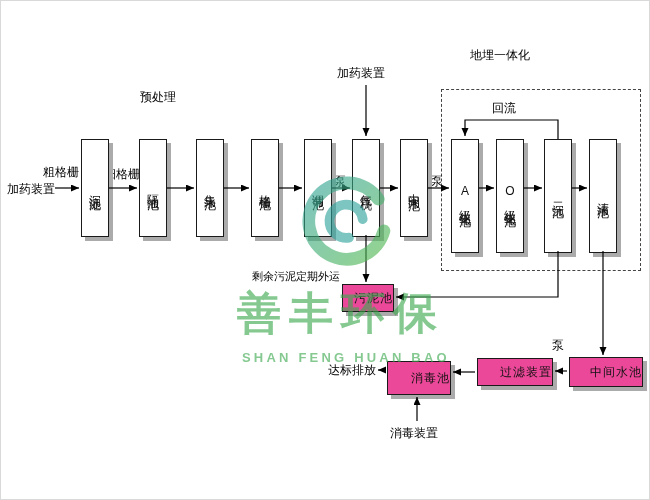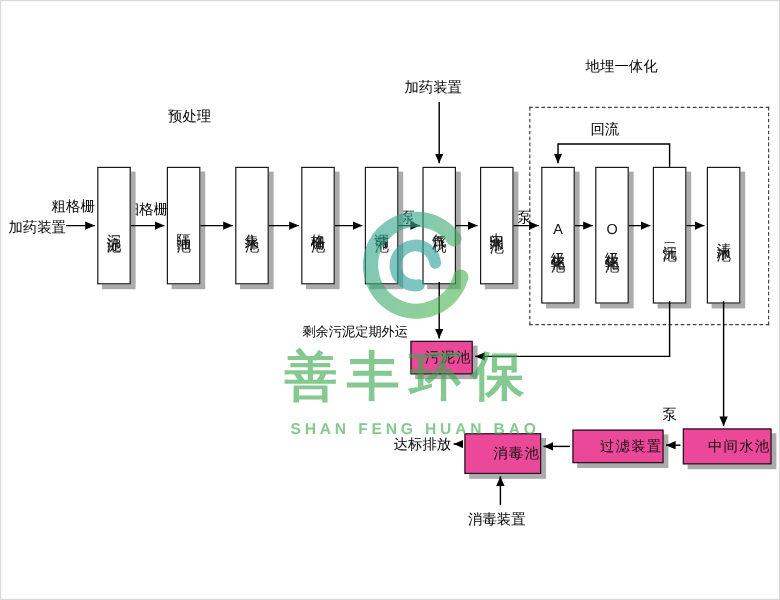--- a/index.html
+++ b/index.html
@@ -35,21 +35,21 @@
 
   <div class="dashed"></div>
 
   <div class="lbl" style="left:6px;top:180px;">加药装置</div>
   <div class="lbl" style="left:42px;top:163px;">粗格栅</div>
   <div class="lbl" style="left:103px;top:165px;">细格栅</div>
   <div class="lbl" style="left:139px;top:88px;">预处理</div>
   <div class="lbl" style="left:336px;top:64px;">加药装置</div>
   <div class="lbl" style="left:333px;top:172px;">泵</div>
   <div class="lbl" style="left:430px;top:172px;">泵</div>
-  <div class="lbl" style="left:487px;top:46px;">地埋一体化</div>
+  <div class="lbl" style="left:469px;top:46px;">地埋一体化</div>
   <div class="lbl" style="left:491px;top:99px;text-align:right;">回流</div>
   <div class="lbl small" style="left:251px;top:268px;">剩余污泥定期外运</div>
   <div class="lbl" style="left:327px;top:361px;">达标排放</div>
   <div class="lbl" style="left:551px;top:336px;">泵</div>
   <div class="lbl" style="left:389px;top:424px;">消毒装置</div>
 
   <div class="tank" style="left:80px;">
       <span class="vt">沉淀池</span>
     </div>
   <div class="tank" style="left:138px;">

